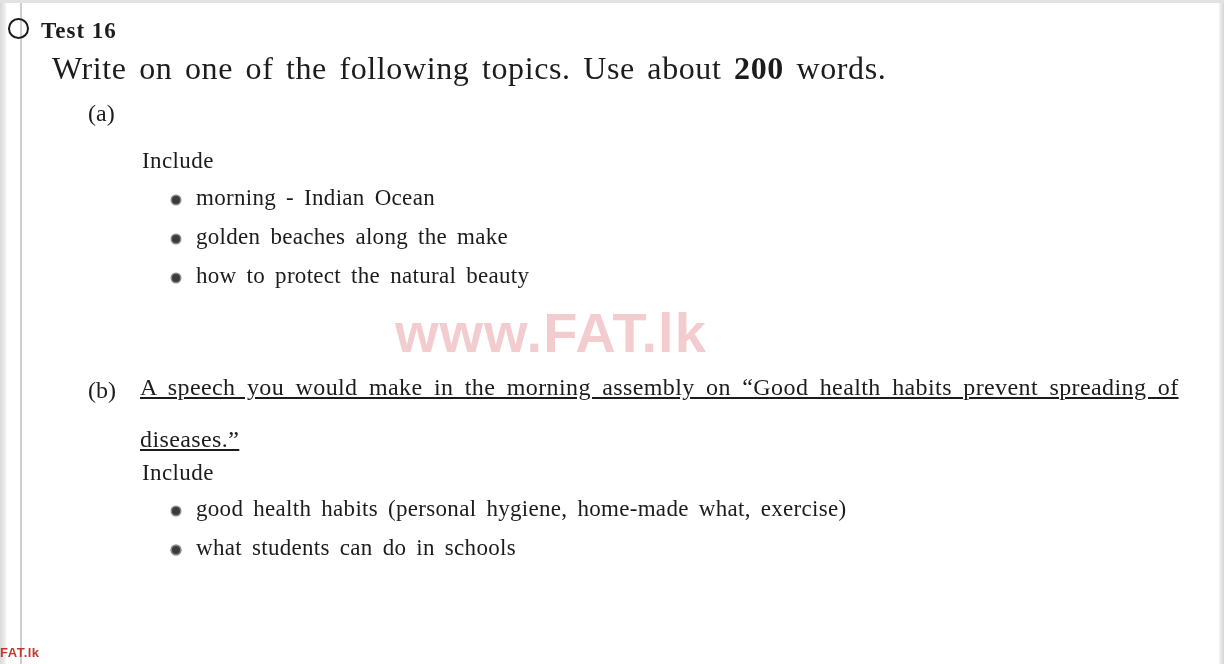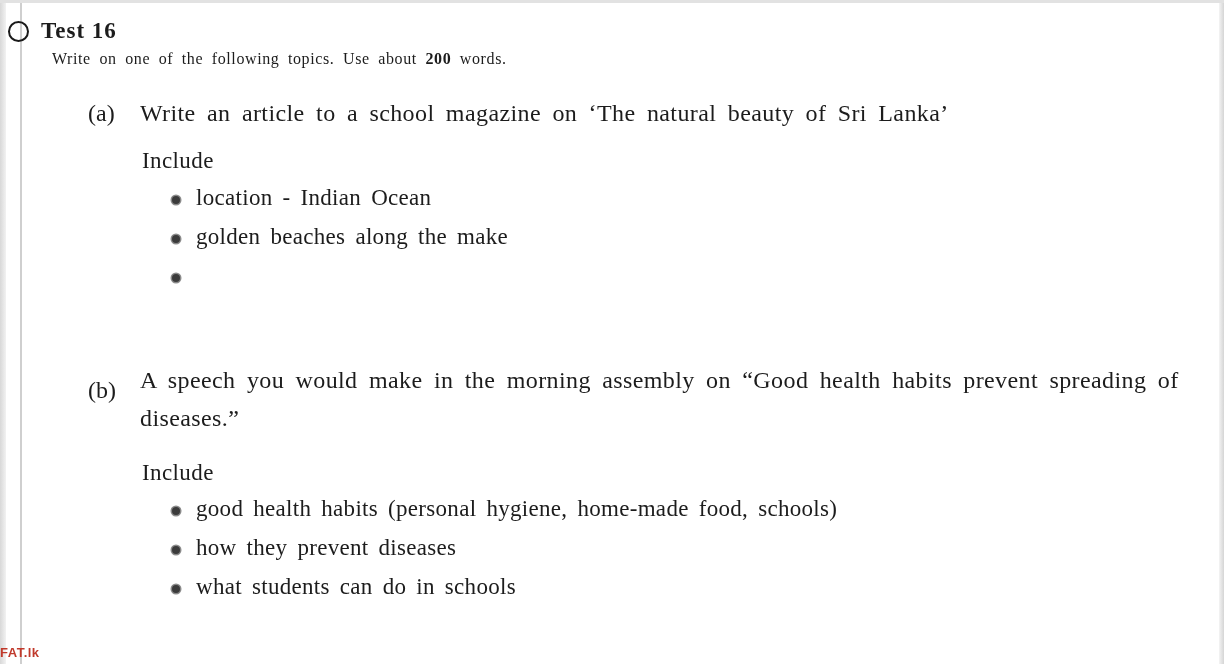--- a/index.html
+++ b/index.html
@@ -48,42 +48,41 @@
     width: 1224px;
     height: 664px;
   }
 
   
   .title-row {
     position: absolute;
     left: 8px;
     top: 18px;
     display: flex;
-    align-items: center;
     gap: 12px;
   }
   .bullet-circle {
     width: 17px;
     height: 17px;
     border: 2px solid #1a1a1a;
     border-radius: 50%;
     display: inline-block;
   }
   .test-title {
     font-size: 23px;
     font-weight: bold;
     letter-spacing: 1px;
     font-family: "Liberation Serif", serif;
   }
 
   .instruction {
     position: absolute;
     left: 52px;
     top: 50px;
-    font-size: 16px;
+    font-size: 32px;
     letter-spacing: 0.6px;
     word-spacing: 4px;
   }
   .instruction .num {
     font-weight: bold;
   }
   .part-label {
     position: absolute;
     font-size: 24px;
   }
@@ -127,21 +126,21 @@
   }
 
   
   #part-a-label { left: 88px; top: 100px; }
   #part-a-text  { left: 140px; top: 100px; width: 1000px; }
   #part-a-include { left: 142px; top: 148px; }
   #part-a-bullets { left: 168px; top: 185px; }
 
   
   #part-b-label { left: 88px; top: 377px; }
-  #part-b-text  { left: 140px; top: 361px; width: 1080px; line-height: 38px; }
+  #part-b-text  { left: 140px; top: 361px; width: 1080px; line-height: 52px; text-decoration: underline; }
   #part-b-include { left: 142px; top: 460px; }
   #part-b-bullets { left: 168px; top: 496px; }
 
   
   .watermark {
     position: absolute;
     left: 395px;
     top: 300px;
     font-size: 56px;
     font-weight: bold;
@@ -175,32 +174,32 @@
   <div class="title-row">
     <span class="bullet-circle"></span>
     <span class="test-title">Test  16</span>
   </div>
 
   <div class="instruction">
     <span>Write  on  one  of  the  following  topics.  Use  about </span><span class="num">200</span><span> words.</span>
   </div>
 
   <div class="part-label" id="part-a-label">(a)</div>
-  <div class="part-text" id="part-a-text">Write  an  article  to  a  school  magazine  on  ‘The  natural  beauty  of  Sri  Lanka’</div>
   <div class="include" id="part-a-include">Include</div>
   <ul class="bullets" id="part-a-bullets">
-    <li><span class="dot"></span><span>location  -  Indian  Ocean</span></li>
+    <li><span class="dot"></span><span>morning  -  Indian  Ocean</span></li>
     <li><span class="dot"></span><span>golden  beaches  along  the  make</span></li>
-    <li><span class="dot"></span></li>
+    <li><span class="dot"></span><span>how  to  protect  the  natural  beauty</span></li>
   </ul>
 
   <div class="part-label" id="part-b-label">(b)</div>
   <div class="part-text" id="part-b-text">A  speech  you  would  make  in  the  morning  assembly  on  “Good  health  habits  prevent spreading  of  diseases.”</div>
   <div class="include" id="part-b-include">Include</div>
   <ul class="bullets" id="part-b-bullets">
-    <li><span class="dot"></span><span>good  health  habits  (personal  hygiene,  home-made  food,  schools)</span></li>
-    <li><span class="dot"></span><span>how  they  prevent  diseases</span></li>
+    <li><span class="dot"></span><span>good  health  habits  (personal  hygiene,  home-made  what,  exercise)</span></li>
+    <li><span class="dot"></span></li>
     <li><span class="dot"></span><span>what  students  can  do  in  schools</span></li>
   </ul>
 
+  <div class="watermark">www.FAT.lk</div>
   <div class="footer-mark">FAT.lk</div>
 
 </div>
 
 </body></html>

